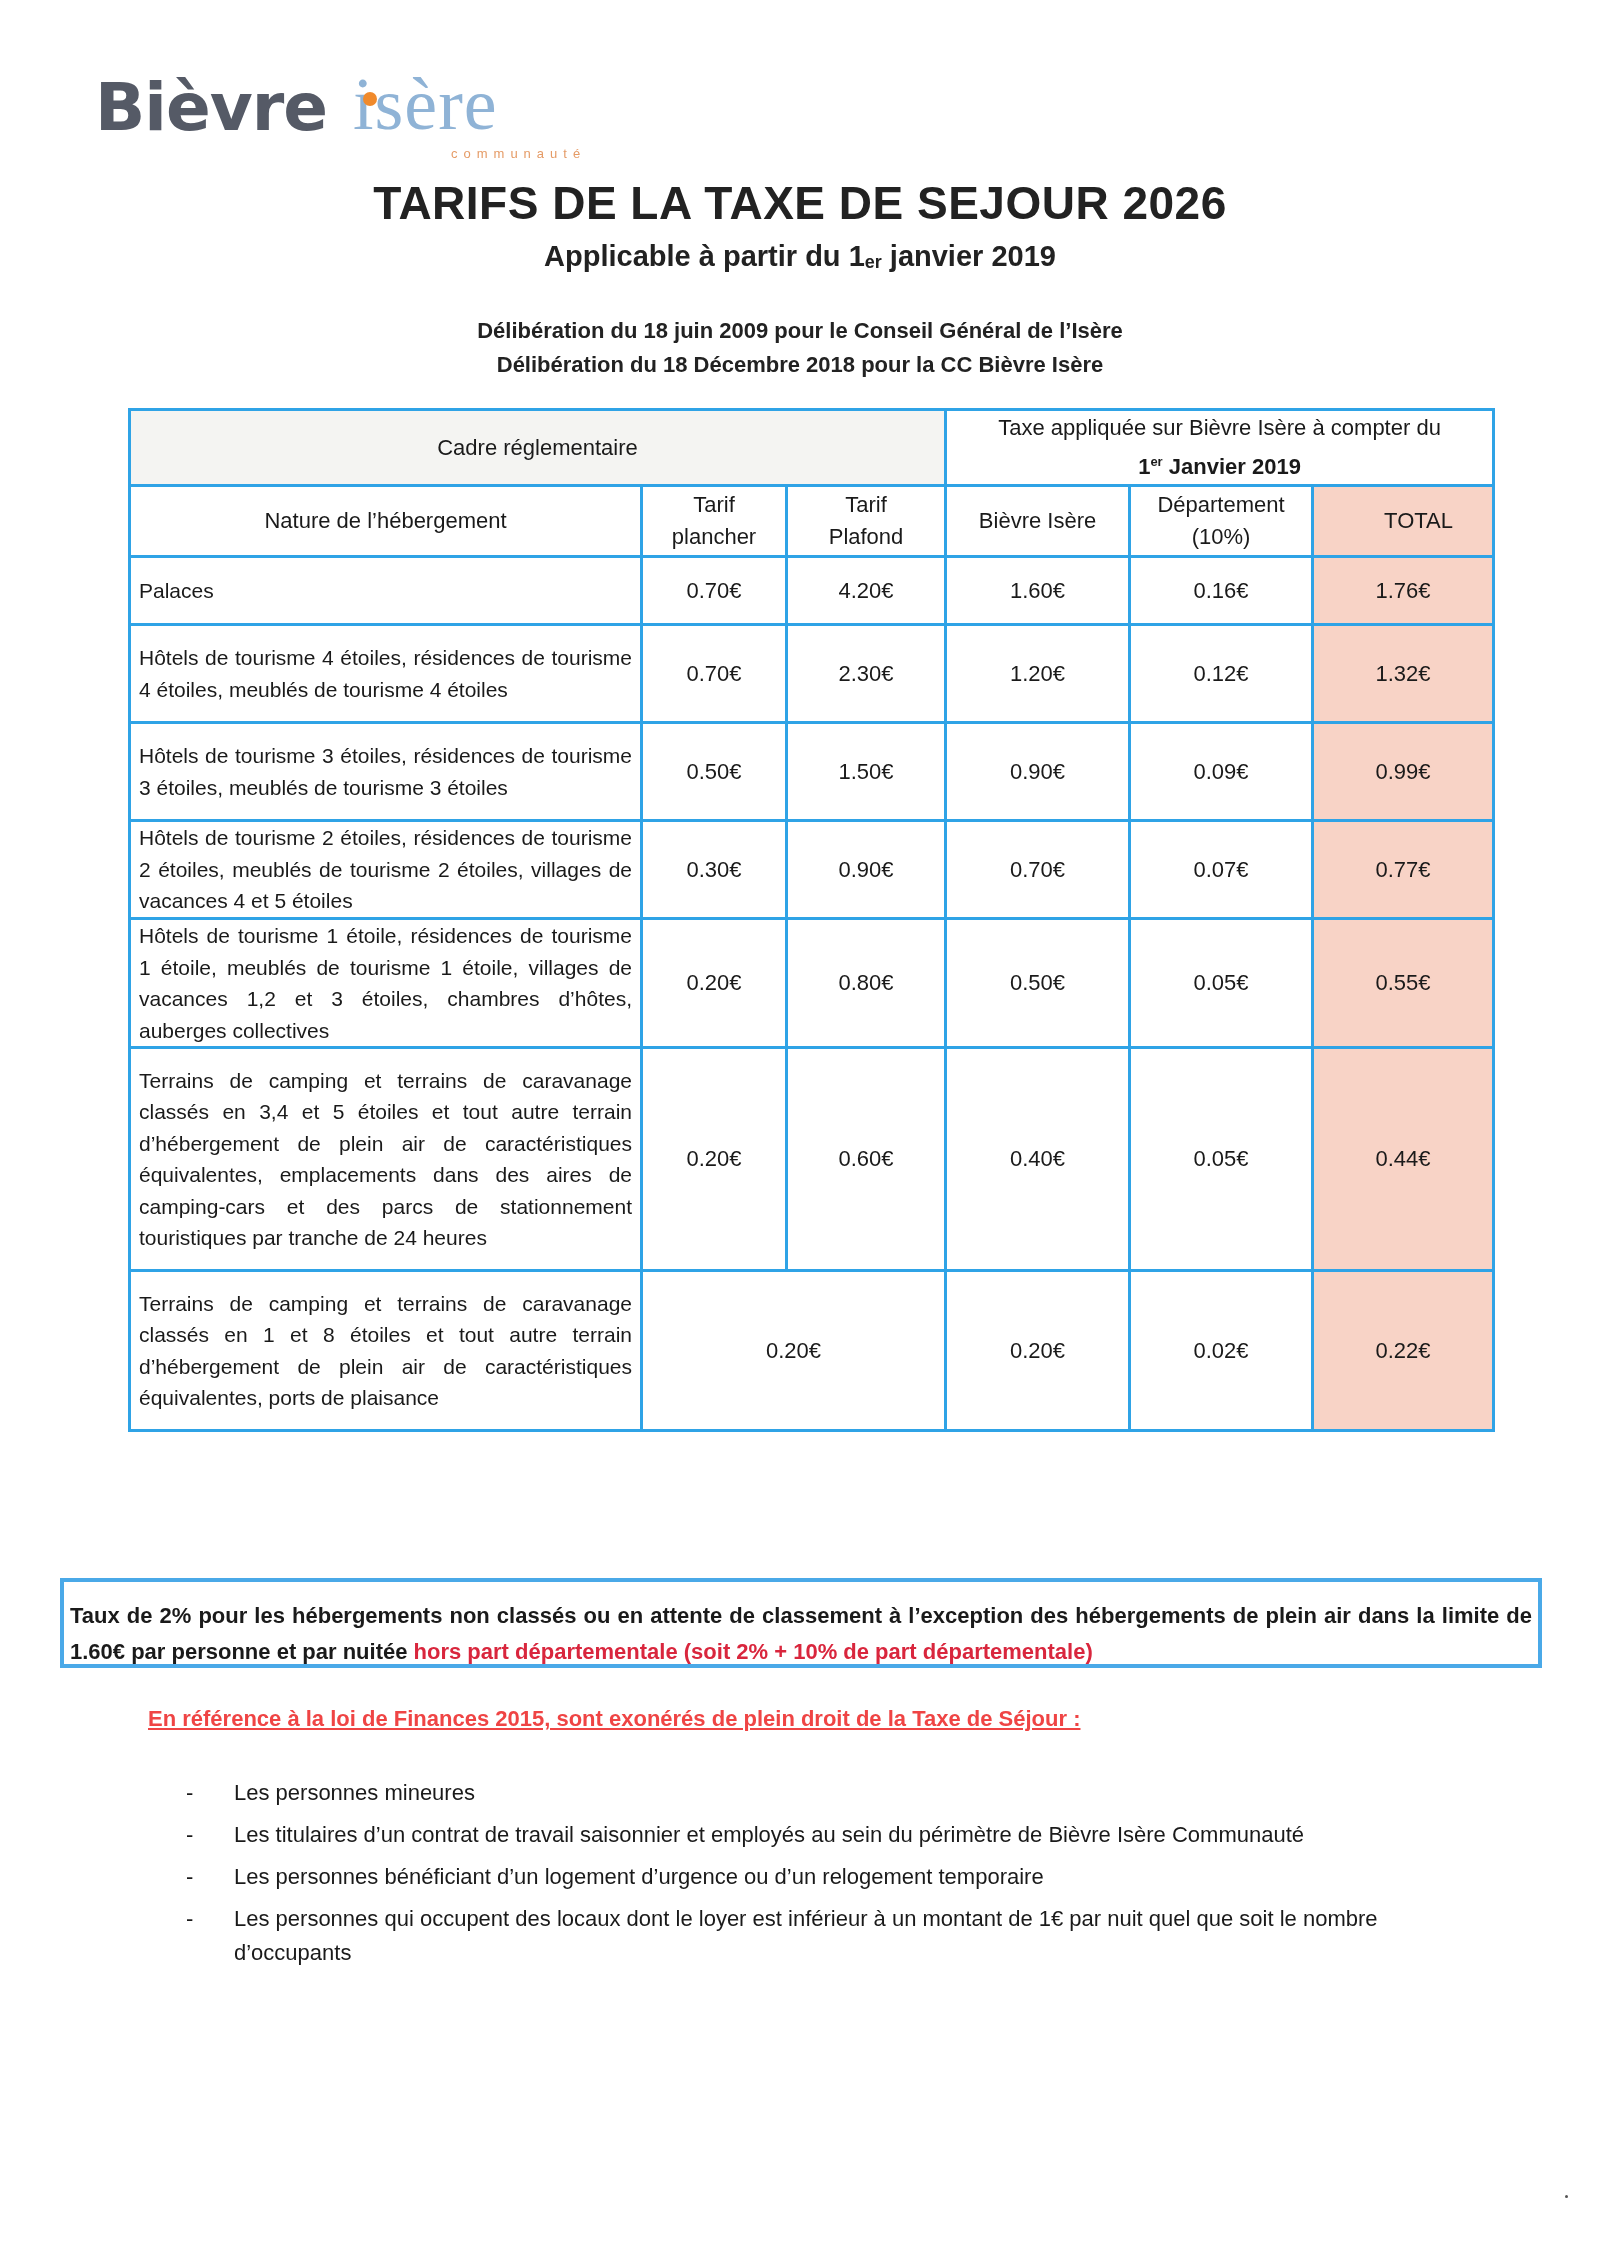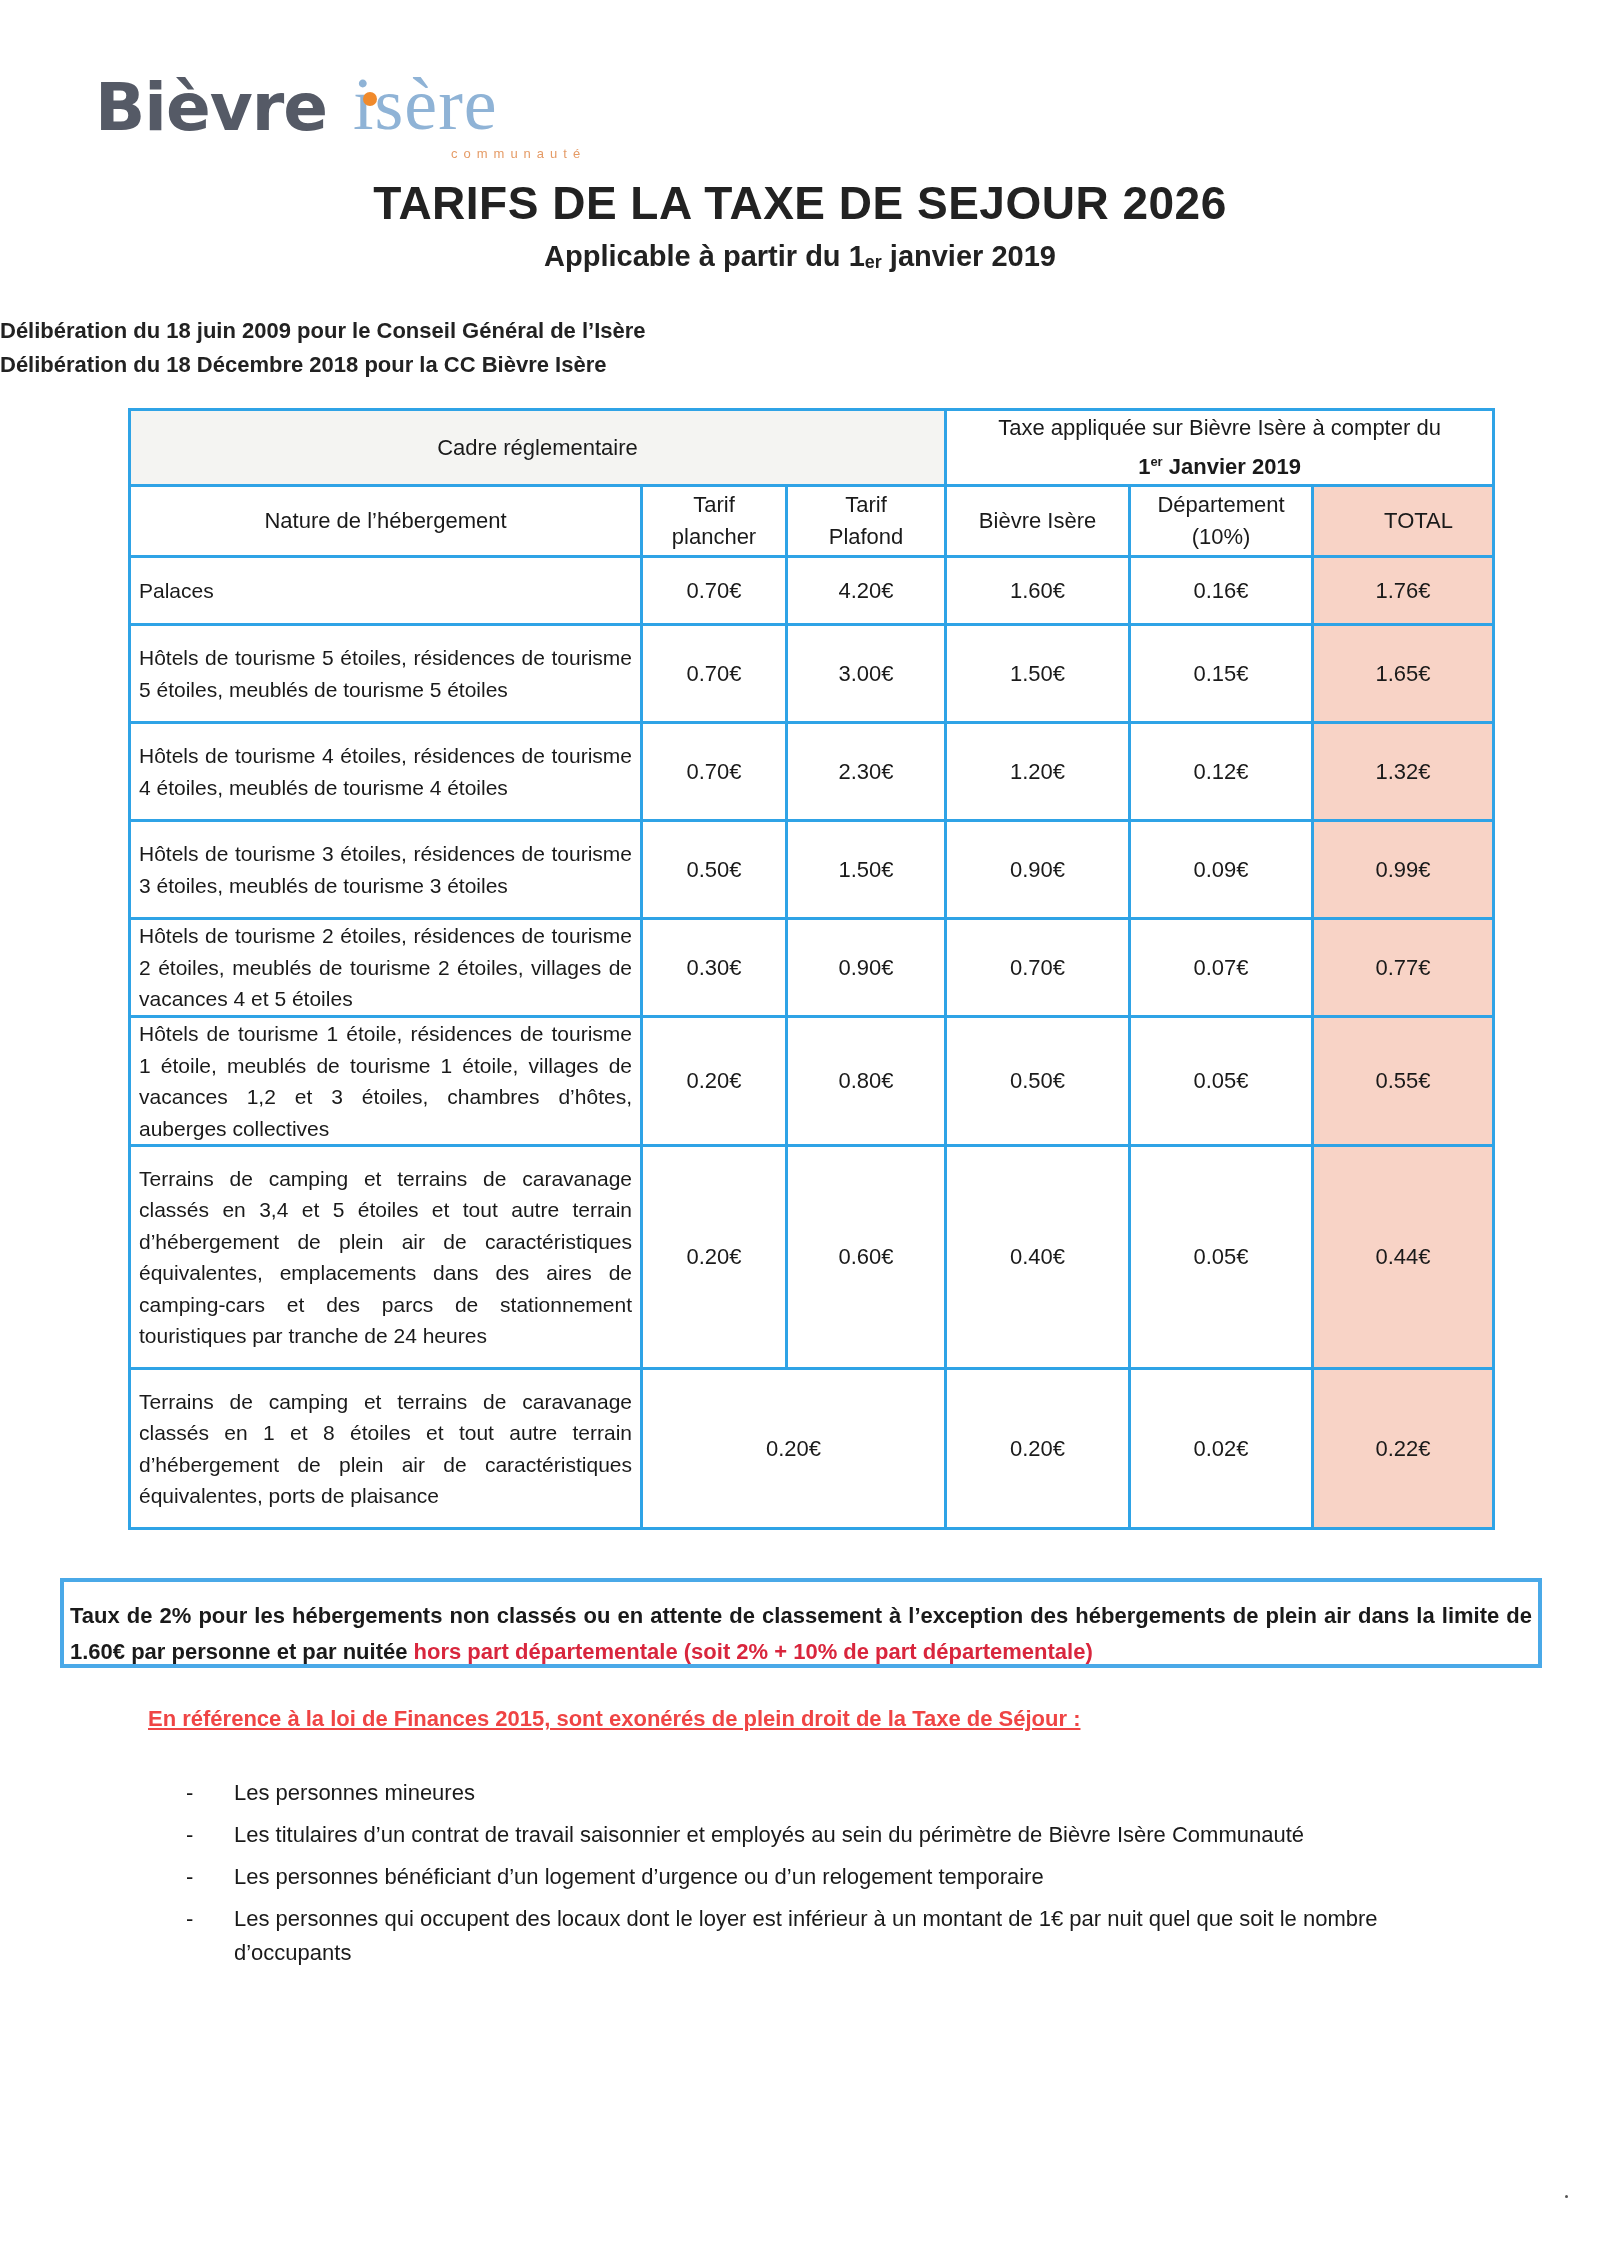--- a/index.html
+++ b/index.html
@@ -11,21 +11,21 @@
   .logo-isere { position: absolute; left: 258px; top: -4px; font-family: "Liberation Serif", serif;
                 font-size: 74px; color: #8fb3d6; line-height: 80px; letter-spacing: 1px; }
   .logo-dot { position: absolute; left: 268px; top: 24px; width: 14px; height: 14px; border-radius: 50%; background: #f08a2c; }
   .logo-sub { position: absolute; left: 356px; top: 78px; font-size: 13px; color: #e59b66;
               letter-spacing: 6px; font-family: "Liberation Sans", sans-serif; }
   .title { position: absolute; left: 0; width: 1600px; top: 176px; text-align: center;
            font-family: "Liberation Sans", sans-serif; font-weight: bold; font-size: 46px; color: #222; letter-spacing: 0.5px; }
   .subtitle { position: absolute; left: 0; width: 1600px; top: 240px; text-align: center;
               font-weight: bold; font-size: 29px; color: #222; }
   .subtitle sub { font-size: 18px; vertical-align: -2px; }
-  .delib { position: absolute; left: 0; width: 1600px; text-align: left; font-weight: bold; font-size: 22px; color: #222; }
+  .delib { position: absolute; left: 0; width: 1600px; text-align: center; font-weight: bold; font-size: 22px; color: #222; }
   .delib1 { top: 318px; }
   .delib2 { top: 352px; }
 
   table.tarifs { position: absolute; left: 128px; top: 408px; width: 1364px; border-collapse: collapse;
                  table-layout: fixed; font-size: 22px; }
   table.tarifs td, table.tarifs th { border: 3px solid #2fa3e6; padding: 0 8px; vertical-align: middle; font-weight: normal; }
   .h1 th { height: 68px; background: #f4f4f2; }
   .h1 th.taxe { background: #ffffff; line-height: 34px; }
   .h2 th { height: 68px; line-height: 32px; }
   .h2 th.total, td.total { background: #f8d3c6; padding-left: 39px; }
@@ -88,28 +88,20 @@
 
   <tr style="height:68px">
     <td class="desc">Palaces</td>
     <td class="num">0.70€</td>
     <td class="num">4.20€</td>
     <td class="num bold">1.60€</td>
     <td class="num">0.16€</td>
     <td class="num total">1.76€</td>
   </tr>
   <tr style="height:98px">
-    <td class="desc">Hôtels de tourisme 5 étoiles, résidences de tourisme 5 étoiles, meublés de tourisme 5 étoiles</td>
-    <td class="num">0.70€</td>
-    <td class="num">3.00€</td>
-    <td class="num bold">1.50€</td>
-    <td class="num">0.15€</td>
-    <td class="num total">1.65€</td>
-  </tr>
-  <tr style="height:98px">
     <td class="desc">Hôtels de tourisme 4 étoiles, résidences de tourisme 4 étoiles, meublés de tourisme 4 étoiles</td>
     <td class="num">0.70€</td>
     <td class="num">2.30€</td>
     <td class="num bold">1.20€</td>
     <td class="num">0.12€</td>
     <td class="num total">1.32€</td>
   </tr>
   <tr style="height:98px">
     <td class="desc">Hôtels de tourisme 3 étoiles, résidences de tourisme 3 étoiles, meublés de tourisme 3 étoiles</td>
     <td class="num">0.50€</td>

